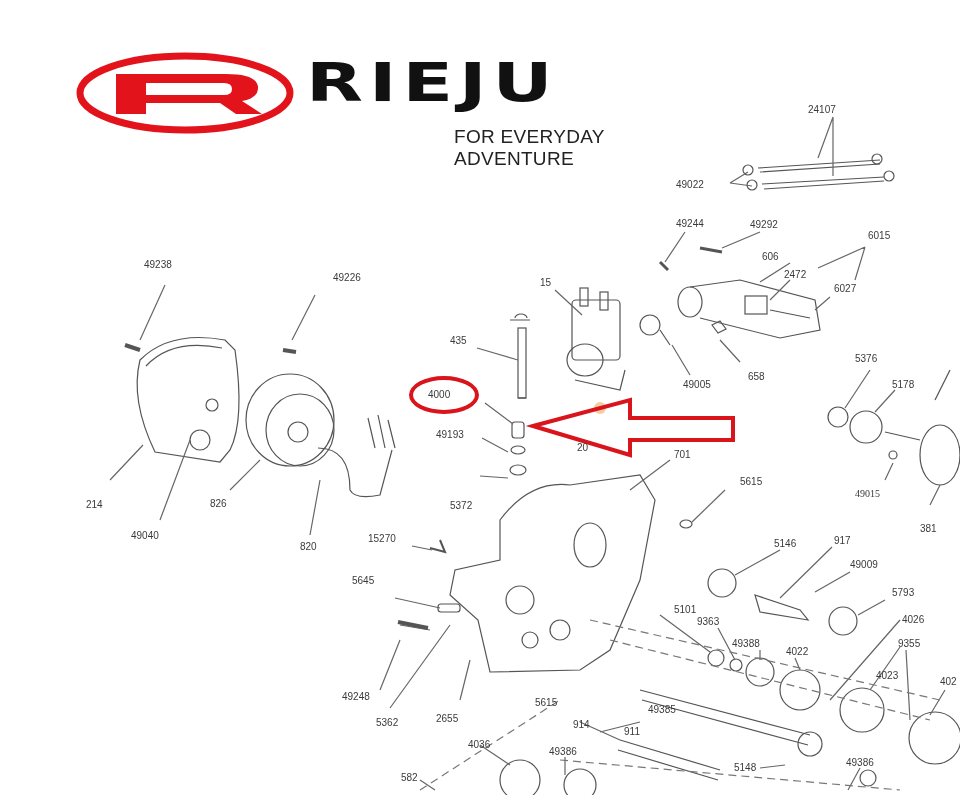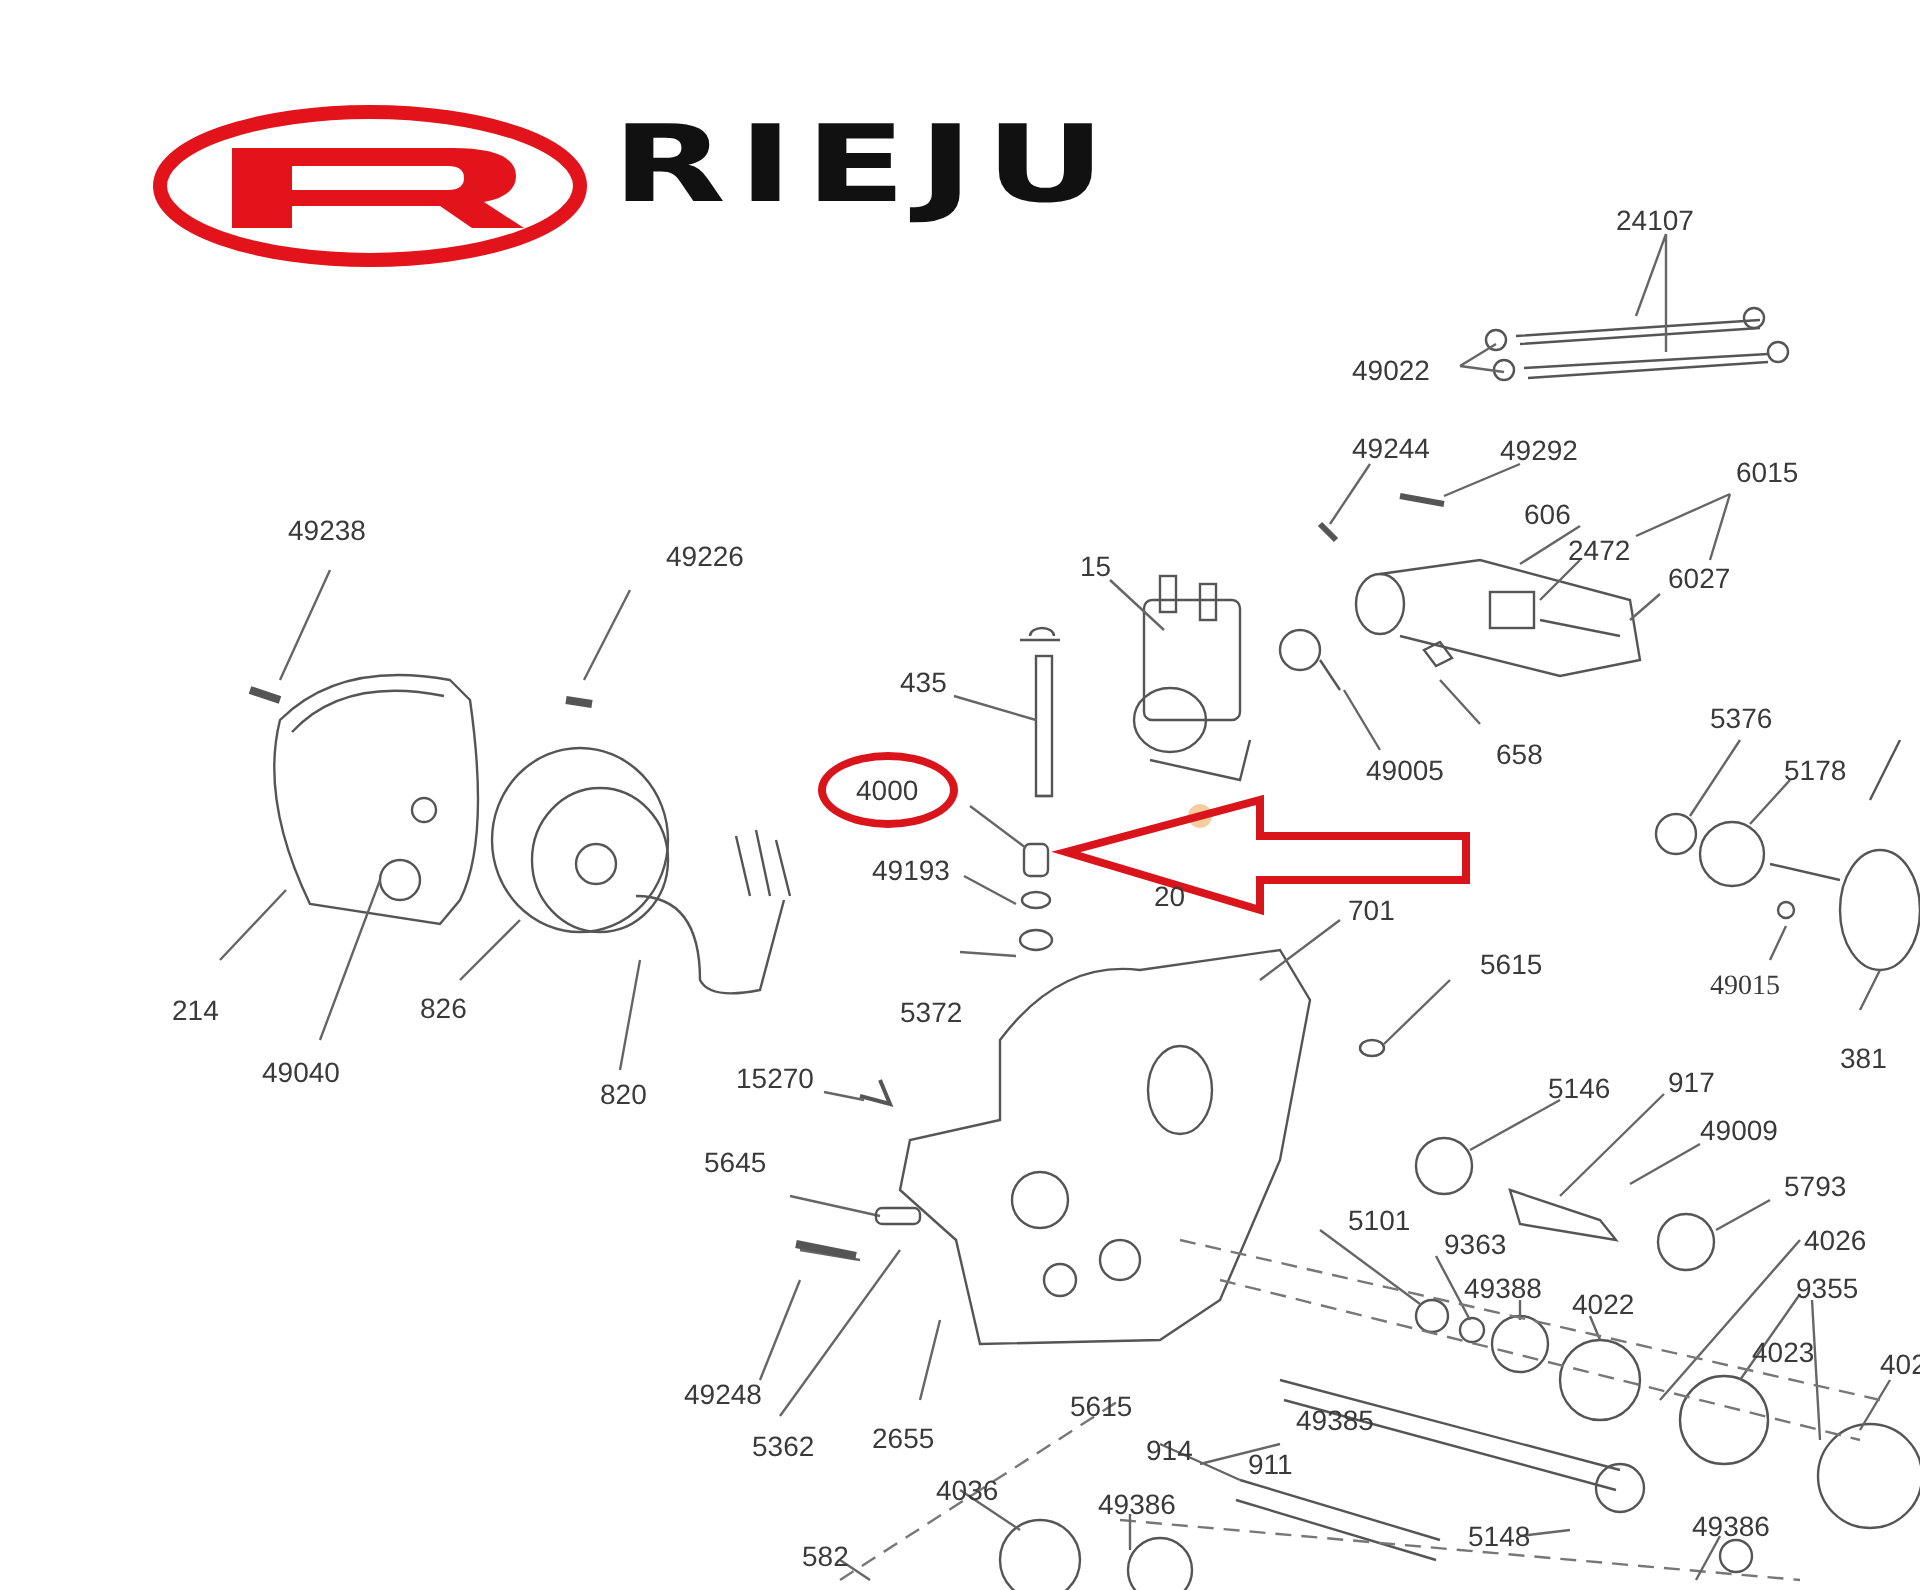--- a/index.html
+++ b/index.html
@@ -4,34 +4,35 @@
 <style>
   html, body { margin:0; padding:0; background:#ffffff; }
   body { width:960px; height:795px; position:relative; overflow:hidden;
          font-family:"Liberation Sans", sans-serif; color:#333; }
   .logo-wrap { position:absolute; left:76px; top:52px; width:640px; height:100px; }
   .logo-oval { position:absolute; left:0; top:0; width:218px; height:82px; }
   .brand { position:absolute; left:230px; top:4px; font-family:"DejaVu Sans", sans-serif;
            font-weight:bold; font-size:74px; letter-spacing:6px; color:#111; line-height:74px;
            transform:scaleY(0.72); transform-origin:top left; }
   .tagline { position:absolute; left:378px; top:74px; font-size:19px; color:#222; letter-spacing:0.3px; }
-  .label { position:absolute; font-size:14px; color:#3a3a3a; white-space:nowrap; line-height:14px; }
+  .label { position:absolute; font-size:10px; color:#3a3a3a; white-space:nowrap; line-height:14px; }
   svg.diagram { position:absolute; left:0; top:0; }
   .callout-ring { position:absolute; left:409px; top:376px; width:70px; height:38px;
                   border:4px solid #d9141b; border-radius:50%; box-sizing:border-box; }
 </style>
 </head>
 <body>
 
 <div class="logo-wrap">
   <svg class="logo-oval" viewBox="0 0 218 82">
     <ellipse cx="109" cy="41" rx="105" ry="37" fill="none" stroke="#e3131b" stroke-width="7"></ellipse>
     <path d="M40 22 H150 Q182 22 182 36 Q182 46 166 49 L186 62 H160 L144 51 H70 V62 H40 Z M70 31 V43 H148 Q156 43 156 37 Q156 31 148 31 Z" fill="#e3131b"></path>
   </svg>
   <div class="brand">RIEJU</div>
+  <div class="tagline">FOR EVERYDAY ADVENTURE</div>
 </div>
 
 <svg class="diagram" width="960" height="795" viewBox="0 0 960 795">
   <g fill="none" stroke="#555" stroke-width="1.2">
 
     <g>
       <path d="M758 168 L880 160 M760 172 L880 164"></path>
       <path d="M762 184 L884 177 M764 189 L884 181"></path>
       <circle cx="748" cy="170" r="5"></circle>
         <circle cx="752" cy="185" r="5"></circle>
@@ -194,21 +195,21 @@
     <div class="label" style="left: 920px; top: 522px;">381</div>
     <div class="label" style="left: 131px; top: 529px;">49040</div>
     <div class="label" style="left: 300px; top: 540px;">820</div>
     <div class="label" style="left: 368px; top: 532px;">15270</div>
     <div class="label" style="left: 774px; top: 537px;">5146</div>
     <div class="label" style="left: 834px; top: 534px;">917</div>
     <div class="label" style="left: 850px; top: 558px;">49009</div>
     <div class="label" style="left: 352px; top: 574px;">5645</div>
     <div class="label" style="left: 892px; top: 586px;">5793</div>
     <div class="label" style="left: 640px; top: 603px; margin-left: 34px;">5101</div>
-    <div class="label" style="left: 697px; top: 615px; margin-left: 25px;">9363</div>
+    <div class="label" style="left: 697px; top: 615px;">9363</div>
     <div class="label" style="left: 902px; top: 613px;">4026</div>
     <div class="label" style="left: 732px; top: 637px; text-align: center;">49388</div>
     <div class="label" style="left: 898px; top: 637px;">9355</div>
     <div class="label" style="left: 786px; top: 645px;">4022</div>
     <div class="label" style="left: 648px; top: 663px; margin-top: 40px;">49385</div>
     <div class="label" style="left: 876px; top: 669px;">4023</div>
     <div class="label" style="left: 940px; top: 675px;">402</div>
     <div class="label" style="left: 342px; top: 690px;">49248</div>
     <div class="label" style="left: 535px; top: 696px;">5615</div>
     <div class="label" style="left: 436px; top: 712px;">2655</div>

